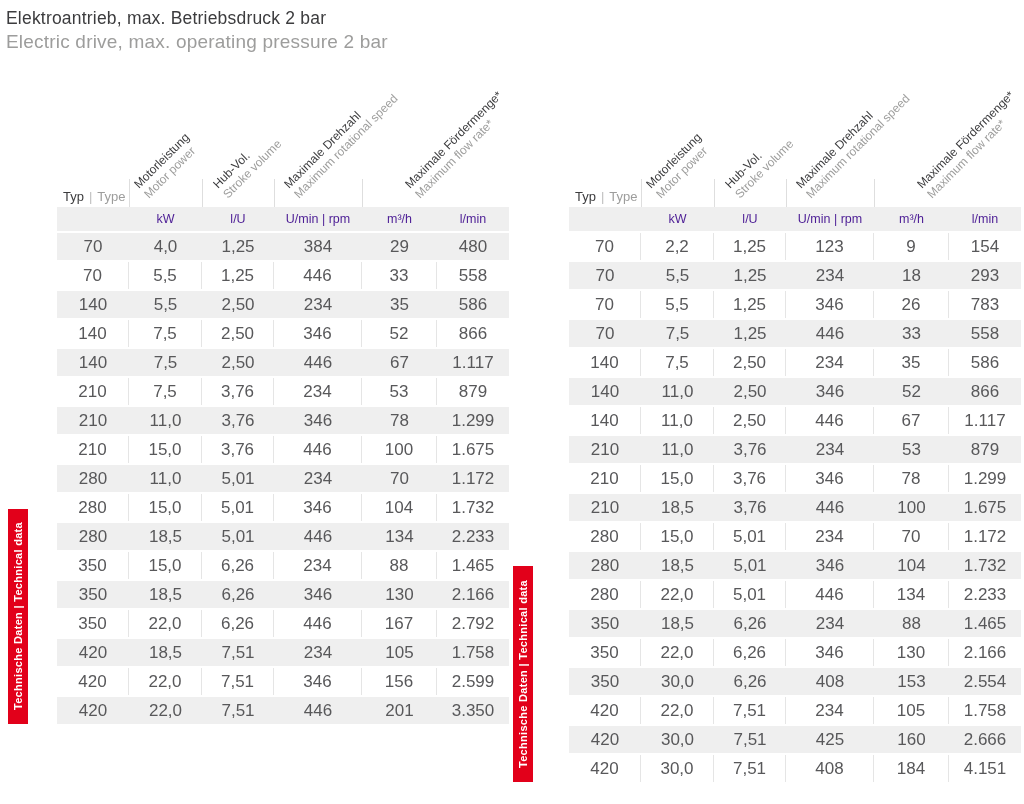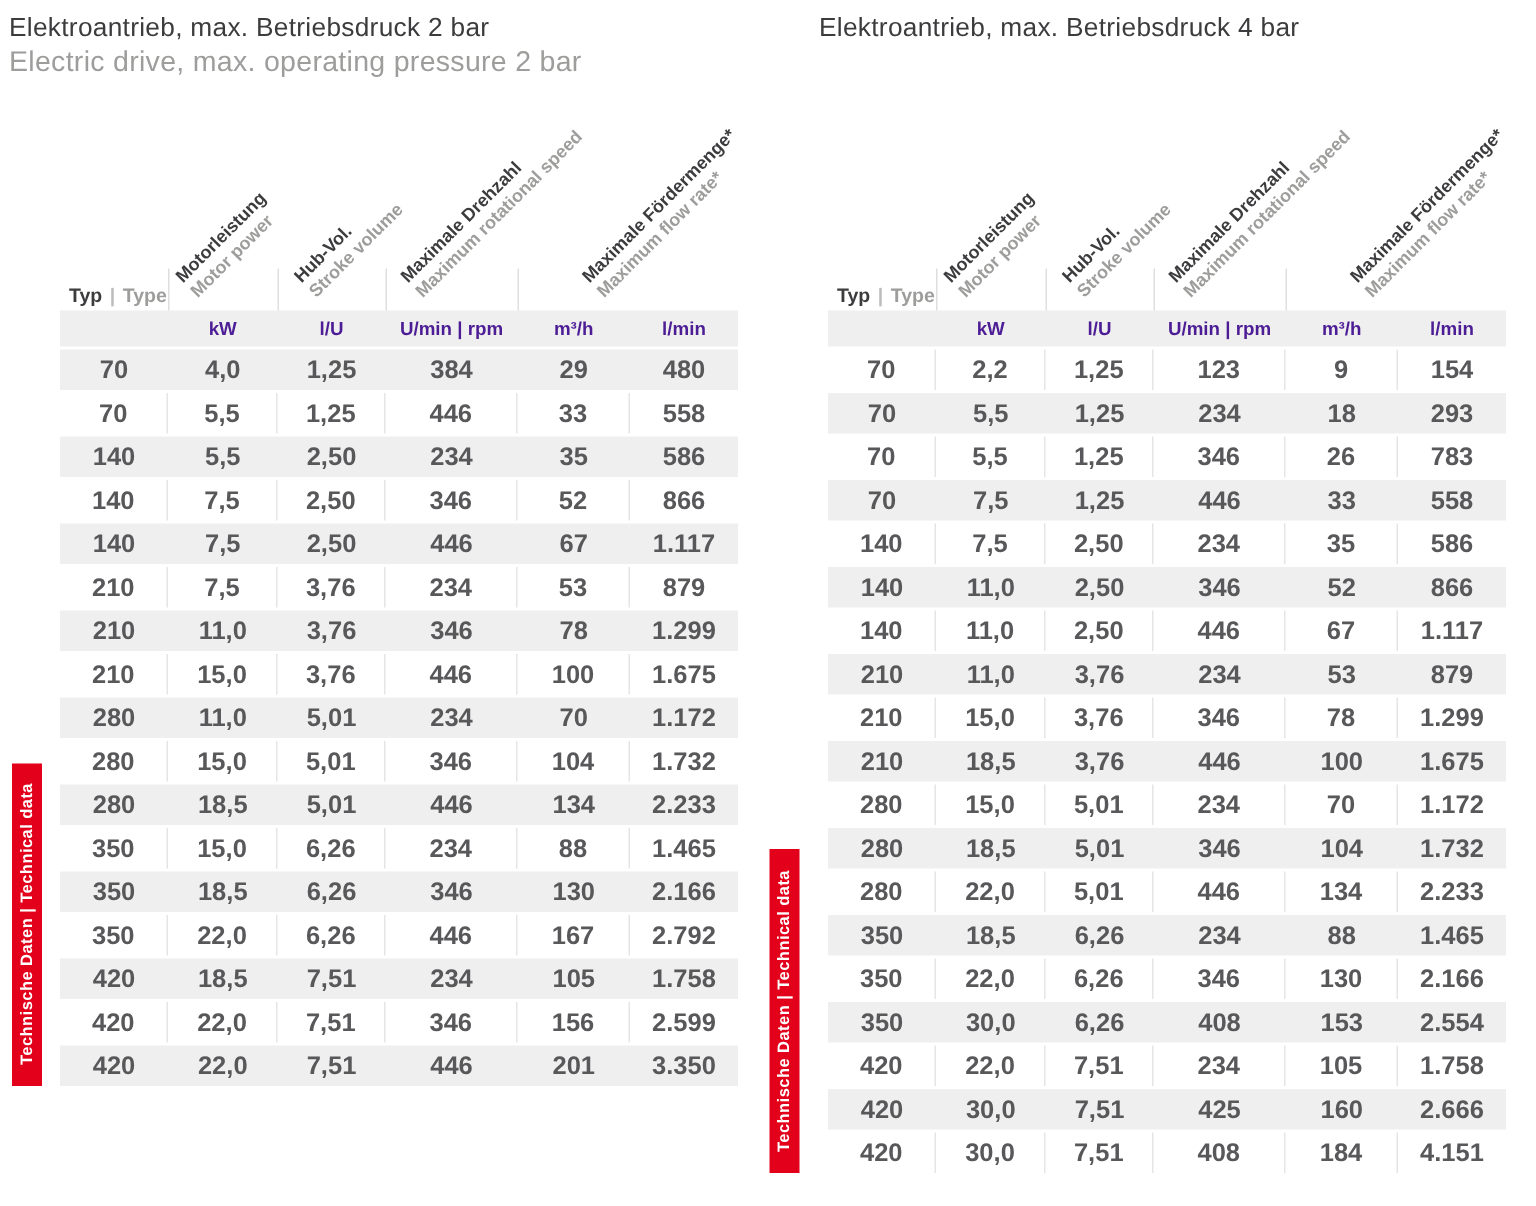--- a/index.html
+++ b/index.html
@@ -21,21 +21,21 @@
   
   .banner{position:absolute;width:20px;background:var(--red,#e2001a);
           display:flex;align-items:center;justify-content:center;}
   .panel-left .banner{left:8px;top:509px;height:215px;}
   .panel-right .banner{left:1px;top:566px;height:216px;}
   .banner-text{writing-mode:vertical-rl;transform:rotate(180deg);
           color:#ffffff;font-size:11px;font-weight:bold;white-space:nowrap;
           letter-spacing:.3px;}
 
   
-  .table{position:absolute;left:40px;top:60px;width:452px;font-weight:bold;}
+  .table{position:absolute;left:57px;top:60px;width:452px;}
   .header-zone{position:relative;height:147px;}
   .typ{position:absolute;left:6px;bottom:3px;font-size:13px;color:var(--text-dark,#3c3c3e);white-space:nowrap;}
   .typ .sep{color:#bdbdbd;padding:0 5px;}
   .typ .en{color:var(--text-light,#9d9d9c);}
   .hsep{position:absolute;bottom:0;width:1px;height:28px;background:#dedede;}
   .hsep-1{left:72px}.hsep-2{left:145px}.hsep-3{left:217px}.hsep-4{left:305px}
   .rot{position:absolute;bottom:6px;transform:rotate(-45deg);transform-origin:0 100%;
        white-space:nowrap;font-size:12px;line-height:14px;}
   .rot .de{color:var(--text-dark,#3c3c3e);}
   .rot .en{color:var(--text-light,#9d9d9c);}
@@ -234,21 +234,20 @@
             <div class="cell c3">7,51</div>
             <div class="cell c4">446</div>
             <div class="cell c5">201</div>
             <div class="cell c6">3.350</div>
           </div>
         </div>
     </div>
   </section>
 
   <section class="panel panel-right">
-    <h1 class="title">Elektroantrieb, max. Betriebsdruck 4 bar</h1>
 
     <div class="banner">
       <span class="banner-text">Technische Daten | Technical data</span>
     </div>
 
     <div class="table">
       <div class="header-zone">
         <div class="hsep hsep-1"></div>
         <div class="hsep hsep-2"></div>
         <div class="hsep hsep-3"></div>

